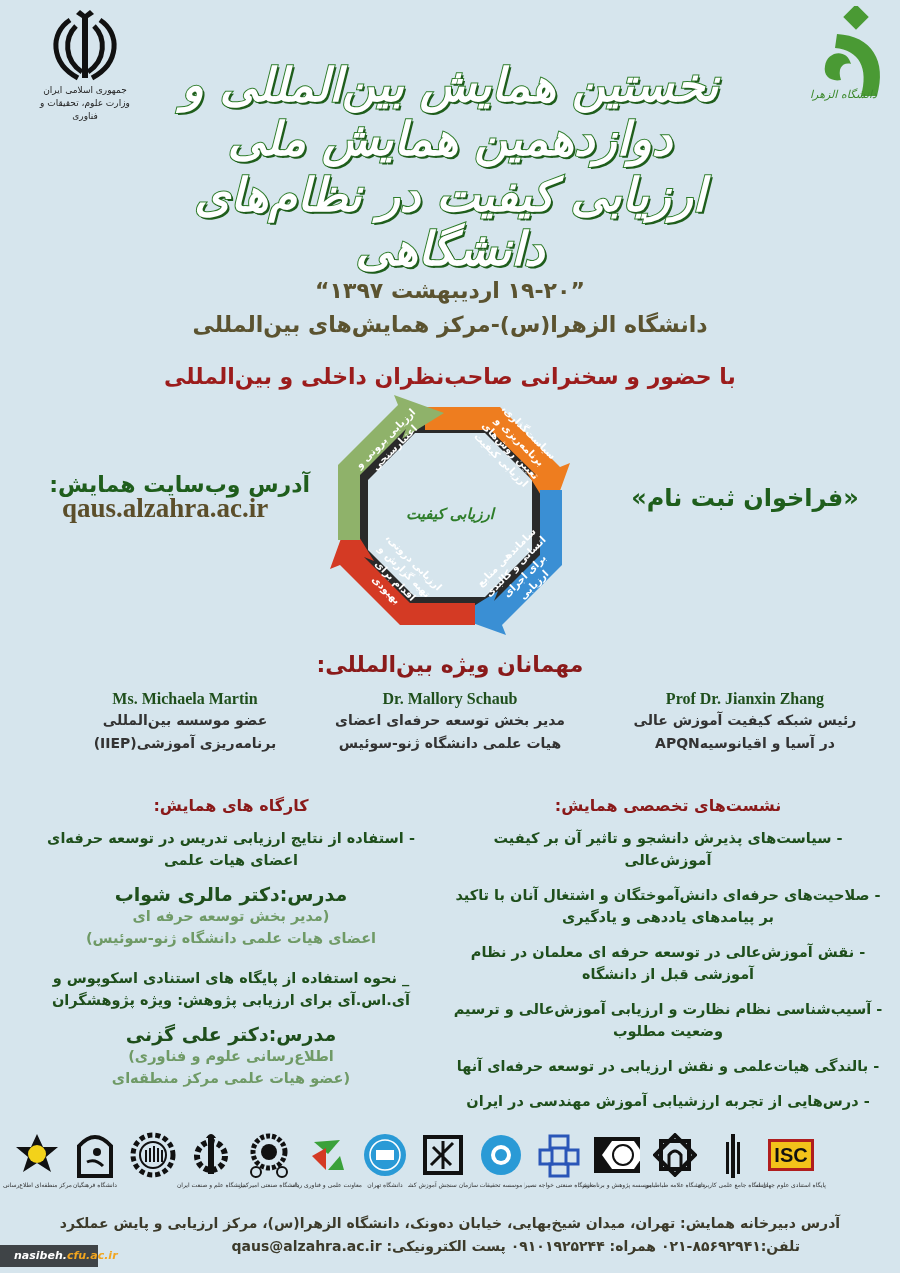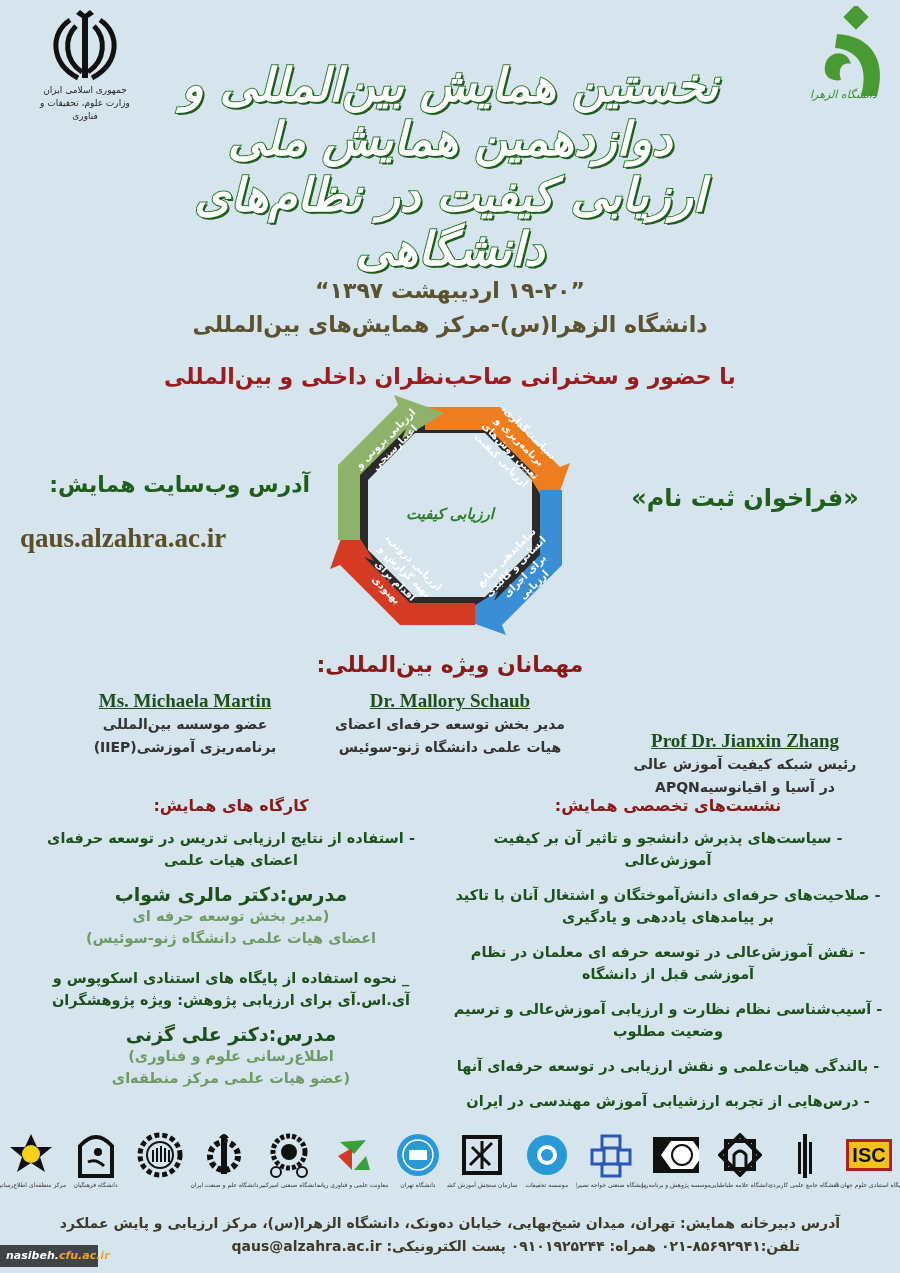--- a/index.html
+++ b/index.html
@@ -35,61 +35,61 @@
   }
   .title.l1 { top: 58px; font-size: 46px; }
   .title.l2 { top: 168px; font-size: 46px; left: 150px; width: 600px; }
 
   .dates { top: 278px; left: 150px; width: 600px; font-size: 22px; font-weight: bold; color: #5b5330; }
   .venue { top: 312px; left: 150px; width: 600px; font-size: 22px; font-weight: bold; color: #5b5330; }
   .presence { top: 364px; left: 150px; width: 600px; font-size: 22px; font-weight: bold; color: #9b1c1c; }
 
   
   .web-label { left: 20px; top: 472px; width: 290px; font-size: 22px; font-weight: bold; color: #1f5e1c; }
-  .web-url { left: 20px; top: 523px; width: 290px; font-size: 27px; font-weight: bold; color: #5b4e2a; text-align: left; font-family: "Liberation Serif", serif; direction: ltr; }
+  .web-url { left: 20px; top: 493px; width: 290px; font-size: 27px; font-weight: bold; color: #5b4e2a; text-align: center; font-family: "Liberation Serif", serif; direction: ltr; }
 
   
   .reg { left: 600px; top: 484px; width: 290px; font-size: 24px; font-weight: bold; color: #1f5e1c; text-align: center; }
 
   
   #cycle { left: 330px; top: 395px; width: 240px; height: 240px; }
   .cycle-center { left: 405px; top: 505px; width: 90px; font-size: 15px; font-weight: bold; color: #2e7d2a; font-style: italic; text-align: center; }
   .cyc-text { font-size: 10px; font-weight: bold; color: #fff; text-align: center; line-height: 13px; width: 90px; }
 
   
   .guests-title { top: 652px; left: 200px; width: 500px; font-size: 22px; font-weight: bold; color: #8a1a1a; }
   .guest { top: 690px; width: 270px; text-align: center; }
-  .guest .name { font-family: "Liberation Serif", serif; font-size: 19px; font-weight: bold; color: #1f4f1c; direction: ltr; text-decoration: underline; }
+  .guest .name { font-family: "Liberation Serif", serif; font-size: 16px; font-weight: bold; color: #1f4f1c; direction: ltr; }
   .guest .role { font-size: 14px; font-weight: bold; color: #333; line-height: 21px; margin-top: 2px; }
-  #guest-1 { left: 610px; margin-top: 40px; }
+  #guest-1 { left: 610px; }
   #guest-2 { left: 315px; }
   #guest-3 { left: 50px; }
 
   
   .sec-title { font-size: 16px; font-weight: bold; color: #8a1a1a; text-align: center; }
   #sessions { left: 448px; top: 796px; width: 440px; }
   #sessions .sec-title { margin-bottom: 12px; }
   .sess-item { font-size: 14.5px; font-weight: bold; color: #1f4f1c; text-align: center; line-height: 22px; margin-bottom: 13px; }
 
   #workshops { left: 36px; top: 796px; width: 390px; }
   #workshops .sec-title { margin-bottom: 12px; }
   .ws-topic { font-size: 14.5px; font-weight: bold; color: #1f4f1c; text-align: center; line-height: 22px; margin-bottom: 12px; }
   .ws-teacher { font-size: 19px; font-weight: bold; color: #1f4f1c; text-align: center; line-height: 22px; }
   .ws-aff { font-size: 14.5px; font-weight: bold; color: #6f9a66; text-align: center; line-height: 22px; margin-bottom: 18px; }
 
   
-  #partners { left: 0; top: 1132px; width: 900px; height: 70px; display: flex; flex-direction: row; justify-content: space-between; padding: 0 2px; }
+  #partners { left: 0; top: 1132px; width: 900px; height: 70px; display: flex; flex-direction: row; justify-content: flex-end; padding: 0 8px; }
   .partner { width: 58px; height: 70px; display: flex; flex-direction: column; align-items: center; }
   .partner .mark { width: 46px; height: 46px; display: flex; align-items: center; justify-content: center; }
   .partner .cap { font-size: 6px; color: #333; text-align: center; line-height: 8px; margin-top: 3px; white-space: nowrap; overflow: hidden; width: 70px; }
 
   
   .foot1 { top: 1215px; left: 40px; width: 820px; font-size: 14px; font-weight: bold; color: #3c3a2a; text-align: center; }
   .foot2 { top: 1238px; left: 180px; width: 620px; font-size: 14px; font-weight: bold; color: #3c3a2a; }
-  .watermark { left: 0; top: 1245px; width: 98px; height: 22px; background: #3f4447; direction: ltr; font-size: 11px; font-weight: bold; font-style: italic; padding: 4px 6px; white-space: nowrap; }
+  .watermark { left: 0; top: 1245px; width: 98px; height: 22px; background: #3f4447; direction: ltr; font-size: 11px; font-weight: bold; font-style: italic; padding: 4px 14px; white-space: nowrap; }
   .watermark .w1 { color: #ffffff; }
   .watermark .w2 { color: #f1a51f; }
 </style>
 </head>
 <body>
 
 <div id="logo-ministry" class="abs">
   <svg width="90" height="78" viewBox="0 0 90 78">
     <g fill="none" stroke="#111" stroke-width="5">
       <path d="M30 12 C10 25 10 55 38 70"></path>

